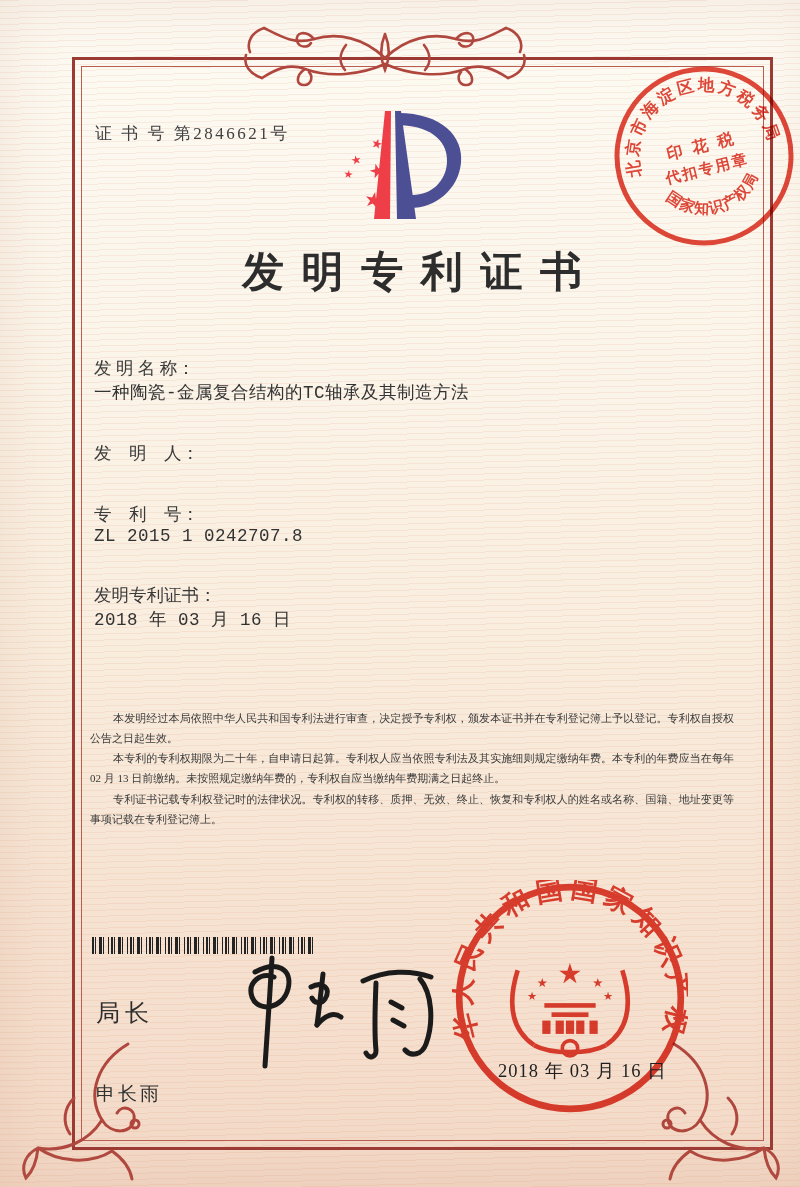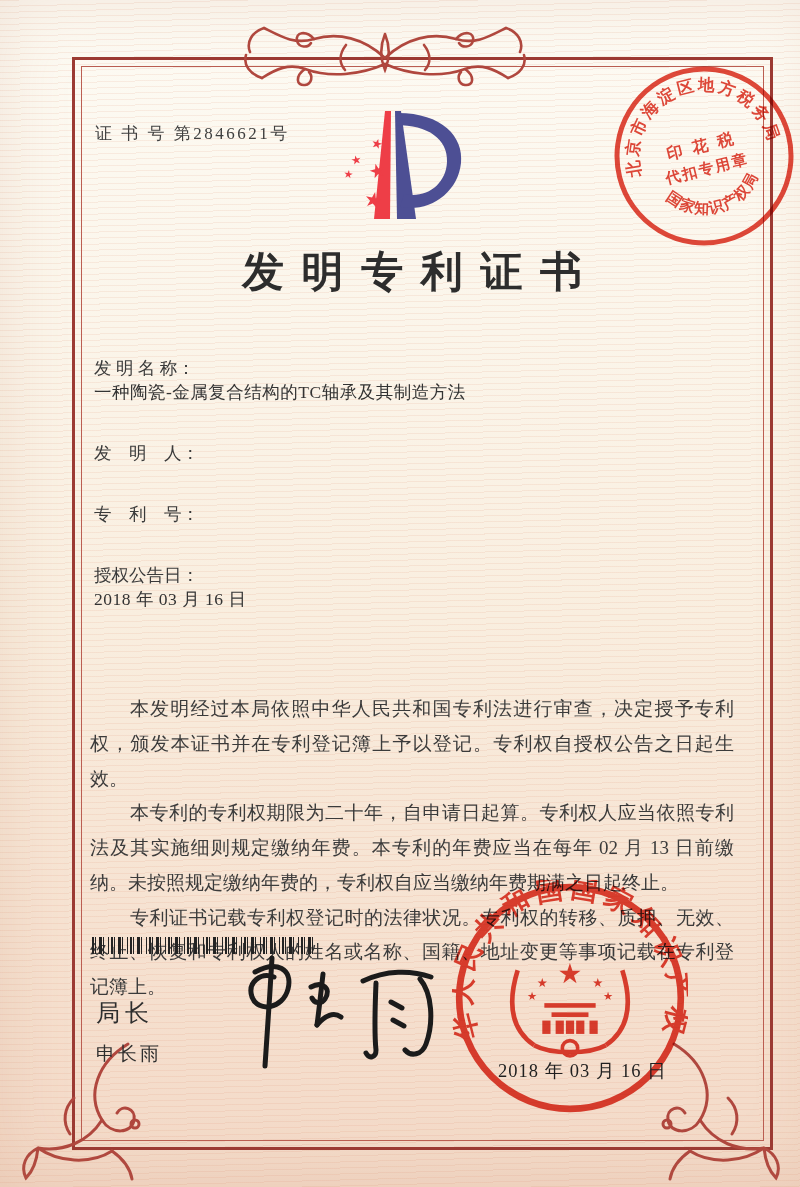--- a/index.html
+++ b/index.html
@@ -28,37 +28,37 @@
   .logo{position:absolute;left:330px;top:103px;width:150px;height:125px;}
 
   .title{
     position:absolute;left:0;right:0;top:238px;margin:6px;text-align:center;
     font-size:42px;font-weight:700;letter-spacing:.42em;text-indent:.42em;color:#2d2d2d;
   }
 
   .fields{position:absolute;left:94px;top:356px;width:648px;}
   .field{display:flex;margin-bottom:37px;font-size:17.5px;color:#333;flex-direction:column;}
   .field-label{flex:none;width:118px;white-space:pre;color:#3a3a3a;}
-  .field-value{flex:1;letter-spacing:.5px;}
-
-  .body-text{position:absolute;left:90px;top:692px;width:644px;font-size:19px;line-height:1.83;color:#3b3b3b;text-align:justify;}
+  .field-value{flex:1;letter-spacing:.5px;font-family:Liberation Mono, monospace;}
+
+  .body-text{position:absolute;left:90px;top:708px;width:644px;font-size:11px;line-height:1.83;color:#3b3b3b;text-align:justify;}
   .body-text p{margin:0;text-indent:2.1em;}
 
   .barcode{
     position:absolute;left:92px;top:937px;width:222px;height:17px;
     background:repeating-linear-gradient(90deg,
       #232323 0 2px,transparent 2px 3px,
       #232323 3px 4px,transparent 4px 7px,
       #232323 7px 10px,transparent 10px 11px,
       #232323 11px 12px,transparent 12px 16px,
       #232323 16px 17px,transparent 17px 19px);
   }
 
   .director-role{position:absolute;left:96px;top:997px;font-size:24px;letter-spacing:5px;color:#2e2e2e;}
-  .director-name{position:absolute;left:96px;top:1041px;font-size:19px;letter-spacing:3px;color:#2e2e2e;}
+  .director-name{position:absolute;left:96px;top:1081px;font-size:19px;letter-spacing:3px;color:#2e2e2e;}
   .signature{position:absolute;left:195px;top:952px;width:250px;height:128px;}
   .signature path{stroke:#1b1b1b;stroke-width:5;fill:none;stroke-linecap:round;stroke-linejoin:round;}
 
   .issue-date{position:absolute;left:498px;top:1058px;font-size:18.5px;letter-spacing:1px;color:#1f1f1f;z-index:6;}
 
   .seal-main{position:absolute;left:452px;top:880px;width:236px;height:236px;mix-blend-mode:multiply;opacity:.93;z-index:5;}
   .seal-corner{position:absolute;left:612px;top:64px;width:184px;height:184px;transform:rotate(-14deg);mix-blend-mode:multiply;opacity:.9;z-index:5;}
   .seal-red{fill:#dd3526;}
   .seal-stroke{stroke:#dd3526;fill:none;}
   .seal-text{fill:#dd3526;font-family:"Liberation Serif","DejaVu Serif",serif;font-weight:bold;}
@@ -142,23 +142,24 @@
   <div class="fields">
     <div class="field">
       <span class="field-label">发 明 名 称：</span>
       <span class="field-value">一种陶瓷-金属复合结构的TC轴承及其制造方法</span>
     </div>
     <div class="field">
       <span class="field-label">发　明　人：</span>
     </div>
     <div class="field">
       <span class="field-label">专　利　号：</span>
-    </div>
-    <div class="field">
-      <span class="field-label">授权公告日：</span>
+      <span class="field-value">ZL 2015 1 0242707.8</span>
+    </div>
+    <div class="field">
+      <span class="field-label">发明专利证书：</span>
       <span class="field-value">2018 年 03 月 16 日</span>
     </div>
   </div>
 
   <div class="body-text">
     <p>本发明经过本局依照中华人民共和国专利法进行审查，决定授予专利权，颁发本证书并在专利登记簿上予以登记。专利权自授权公告之日起生效。</p>
     <p>本专利的专利权期限为二十年，自申请日起算。专利权人应当依照专利法及其实施细则规定缴纳年费。本专利的年费应当在每年 02 月 13 日前缴纳。未按照规定缴纳年费的，专利权自应当缴纳年费期满之日起终止。</p>
     <p>专利证书记载专利权登记时的法律状况。专利权的转移、质押、无效、终止、恢复和专利权人的姓名或名称、国籍、地址变更等事项记载在专利登记簿上。</p>
   </div>
 

